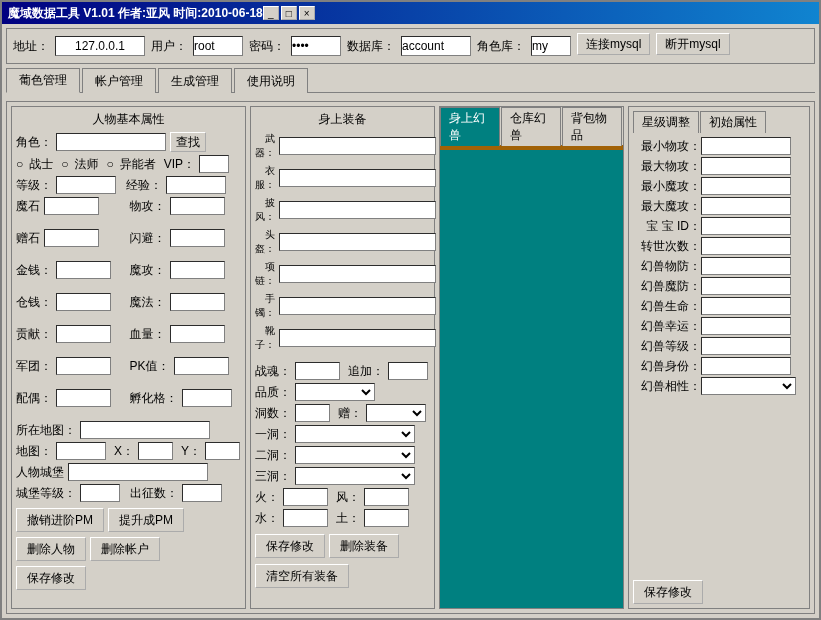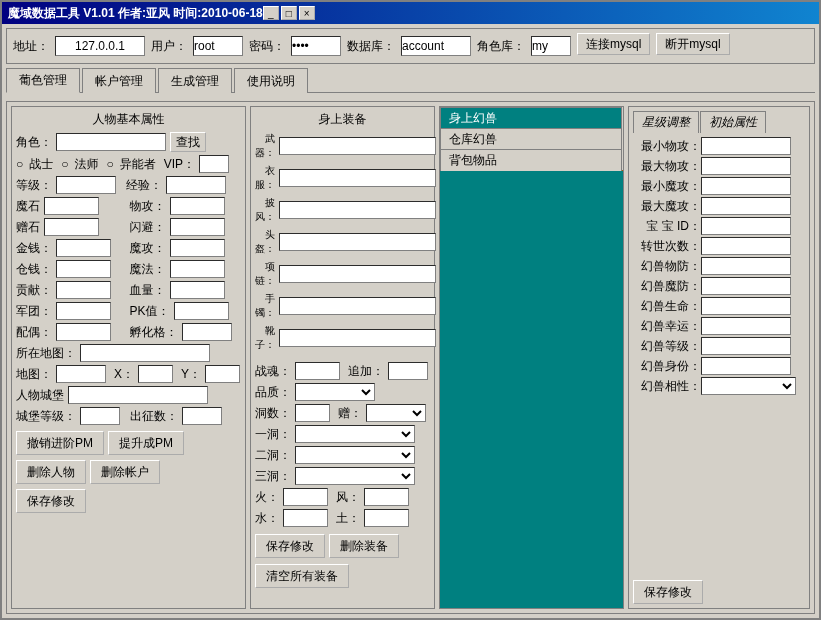--- a/index.html
+++ b/index.html
@@ -134,21 +134,21 @@
     .btn-small {
       background: #d4d0c8;
       border: 1px outset #ffffff;
       padding: 1px 5px;
       font-size: 12px;
       font-family: inherit;
       cursor: pointer;
       height: 20px;
     }
     .two-col { display: grid; grid-template-columns: 1fr 1fr; gap: 2px; }
-    .two-col .row { margin-bottom: 1px; }
+    .two-col .row { margin-bottom: 12px; }
     
     .panel-mid {
       width: 185px;
       border: 1px groove #808080;
       padding: 4px;
       display: flex;
       flex-direction: column;
       gap: 2px;
     }
     .select-sm {
@@ -177,22 +177,21 @@
     }
     
     .panel-pet {
       width: 185px;
       border: 1px groove #808080;
       display: flex;
       flex-direction: column;
     }
     .pet-tabs {
       display: flex;
-      border-bottom: 1px solid #a16207;
-      flex-direction: column;
+      border-bottom: 5px solid #a16207;
     }
     .pet-tab {
       padding: 2px 8px;
       font-size: 12px;
       cursor: pointer;
       border: 1px solid #808080;
       border-bottom: none;
       background: #d4d0c8;
       margin-right: 1px;
       margin-bottom: -1px;
@@ -209,21 +208,20 @@
     .panel-right {
       flex: 1;
       border: 1px groove #808080;
       padding: 4px;
       display: flex;
       flex-direction: column;
     }
     .panel-right-tabs {
       display: flex;
       margin-bottom: 4px;
-      font-style: italic;
     }
     .panel-right-tab {
       padding: 2px 8px;
       font-size: 12px;
       cursor: pointer;
       border: 1px solid #808080;
       border-bottom: none;
       background: #d4d0c8;
       margin-right: 1px;
     }

